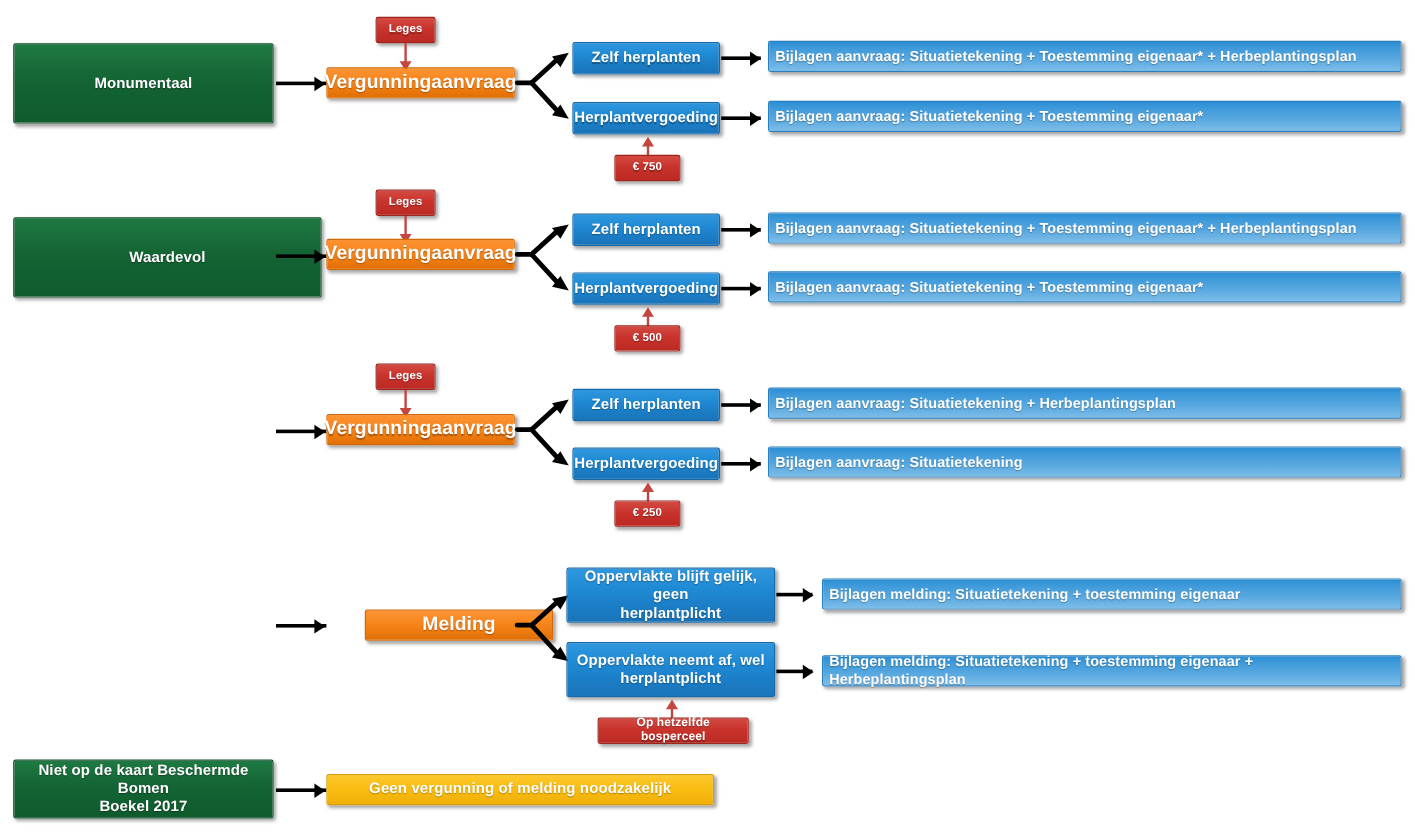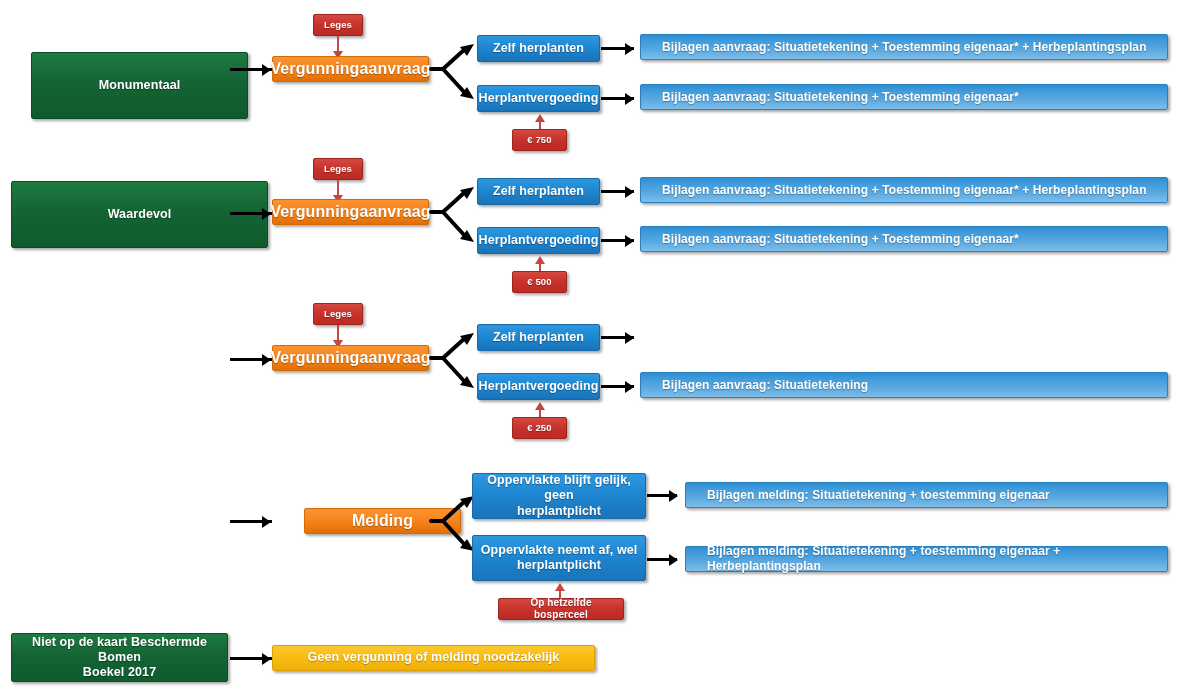--- a/index.html
+++ b/index.html
@@ -66,21 +66,21 @@
     text-shadow: 0 1px 1px rgba(0,0,0,0.35);
   }
 
   
   .bluebar {
     background: linear-gradient(to bottom, #2b8ed4 0%, #3f9ada 22%, #5aa9e0 62%, #7dbde9 100%);
     border: 1px solid #2a7fbe;
     font-size: 12px;
     justify-content: flex-start;
     text-align: left;
-    padding-left: 21px;
+    padding-left: 5px;
     text-shadow: 0 1px 1px rgba(0,0,0,0.30);
   }
 
   
   .red {
     background: linear-gradient(to bottom, #d24a42 0%, #c9332c 45%, #bb2a23 100%);
     border: 1px solid #9e241e;
     font-size: 9.5px;
     text-shadow: 0 1px 1px rgba(0,0,0,0.35);
   }
@@ -125,21 +125,21 @@
 </style>
 </head>
 <body>
 
 <div id="canvas">
 
   <div class="box red" style="left:313px; top:14px; width:50px; height:22px;">Leges</div>
   <div class="rline" style="left:337px; top:36px; height:17px;"></div>
   <div class="rarrow-down" style="left:333px; top:51px;"></div>
 
-  <div class="box green" style="left:11px; top:52px; width:217px; height:67px;margin-left:20px;">Monumentaal</div>
+  <div class="box green" style="left:11px; top:36px; width:217px; height:67px;">Monumentaal</div>
 
   <div class="hline" style="left:230px; top:68px; width:42px;"></div>
   <div class="harrow" style="left:262px; top:63.5px;"></div>
 
   <div class="box orange" style="left:272px; top:56px; width:157px; height:26px;">Vergunningaanvraag</div>
 
   <svg class="branch" style="left:429px; top:36px;" width="50" height="75" viewBox="0 0 50 75">
     <path d="M0 33 L16 33 L16 12 L36 12" stroke="#000" stroke-width="0" fill="none"></path>
     <g stroke="#000" stroke-width="4" fill="none" stroke-linecap="round">
       <line x1="2" y1="33" x2="14" y2="33"></line>
@@ -222,20 +222,21 @@
   </svg>
 
   <div class="box blue" style="left:477px; top:324px; width:123px; height:27px;">Zelf herplanten</div>
   <div class="box blue" style="left:477px; top:373px; width:123px; height:27px;">Herplantvergoeding</div>
 
   <div class="hline" style="left:601px; top:336px; width:33px;"></div>
   <div class="harrow" style="left:625px; top:331.5px;"></div>
   <div class="hline" style="left:601px; top:385px; width:33px;"></div>
   <div class="harrow" style="left:625px; top:380.5px;"></div>
 
+  <div class="box bluebar" style="left:640px; top:323px; width:528px; height:26px;">Bijlagen aanvraag: Situatietekening + Herbeplantingsplan</div>
   <div class="box bluebar" style="left:640px; top:372px; width:528px; height:26px;">Bijlagen aanvraag: Situatietekening</div>
 
   <div class="rarrow-up" style="left:535px; top:402px;"></div>
   <div class="rline" style="left:539px; top:409px; height:9px;"></div>
   <div class="box red" style="left:512px; top:417px; width:55px; height:22px;">€ 250</div>
 
 
   <div class="hline" style="left:230px; top:520px; width:42px;"></div>
   <div class="harrow" style="left:262px; top:515.5px;"></div>
 

